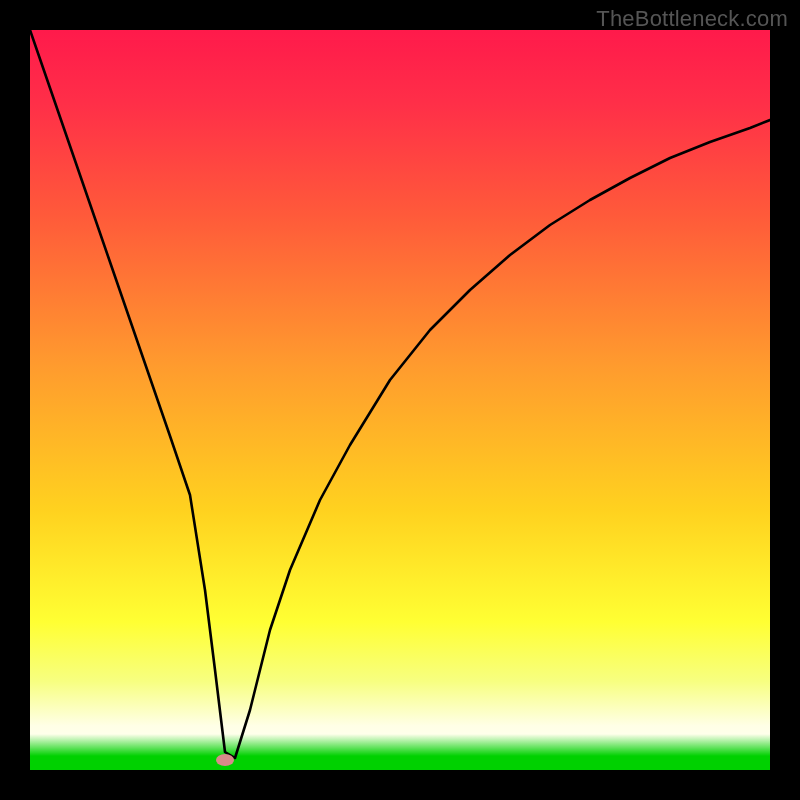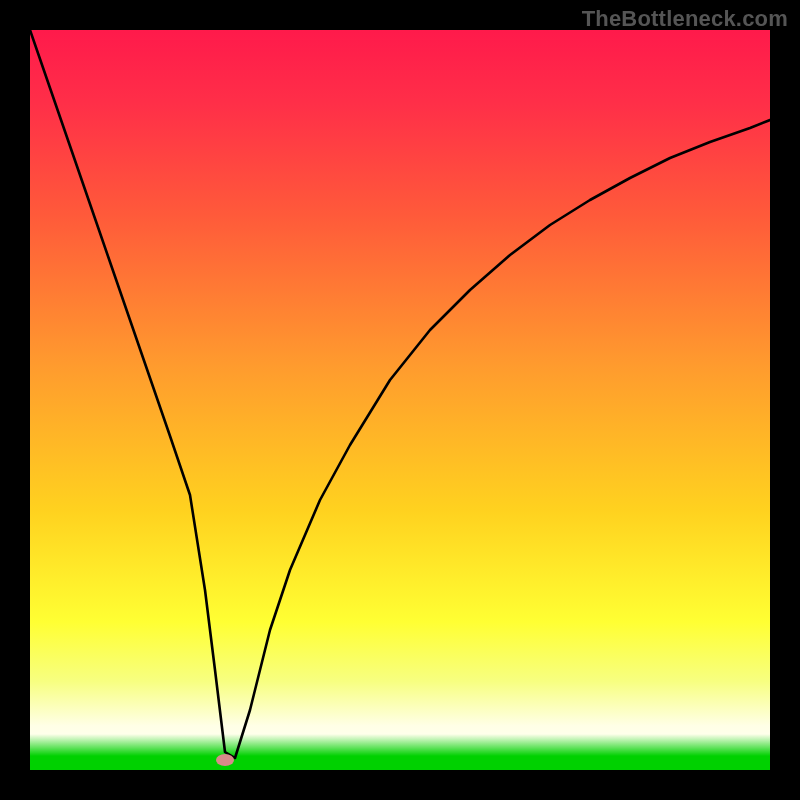--- a/index.html
+++ b/index.html
@@ -33,21 +33,21 @@
     background: #00d100;
   }
   .green-bar.fade {
     background: linear-gradient(to top, #00d100, rgba(0,209,0,0));
   }
   .watermark {
     position: absolute;
     top: 6px;
     right: 12px;
     font-size: 22px;
-    font-weight: 700;
+    font-weight: 400;
     color: #555;
     letter-spacing: 0.2px;
     user-select: none;
   }
   svg.curve {
     position: absolute;
     left: 0;
     top: 0;
     width: 100%;
     height: 100%;

